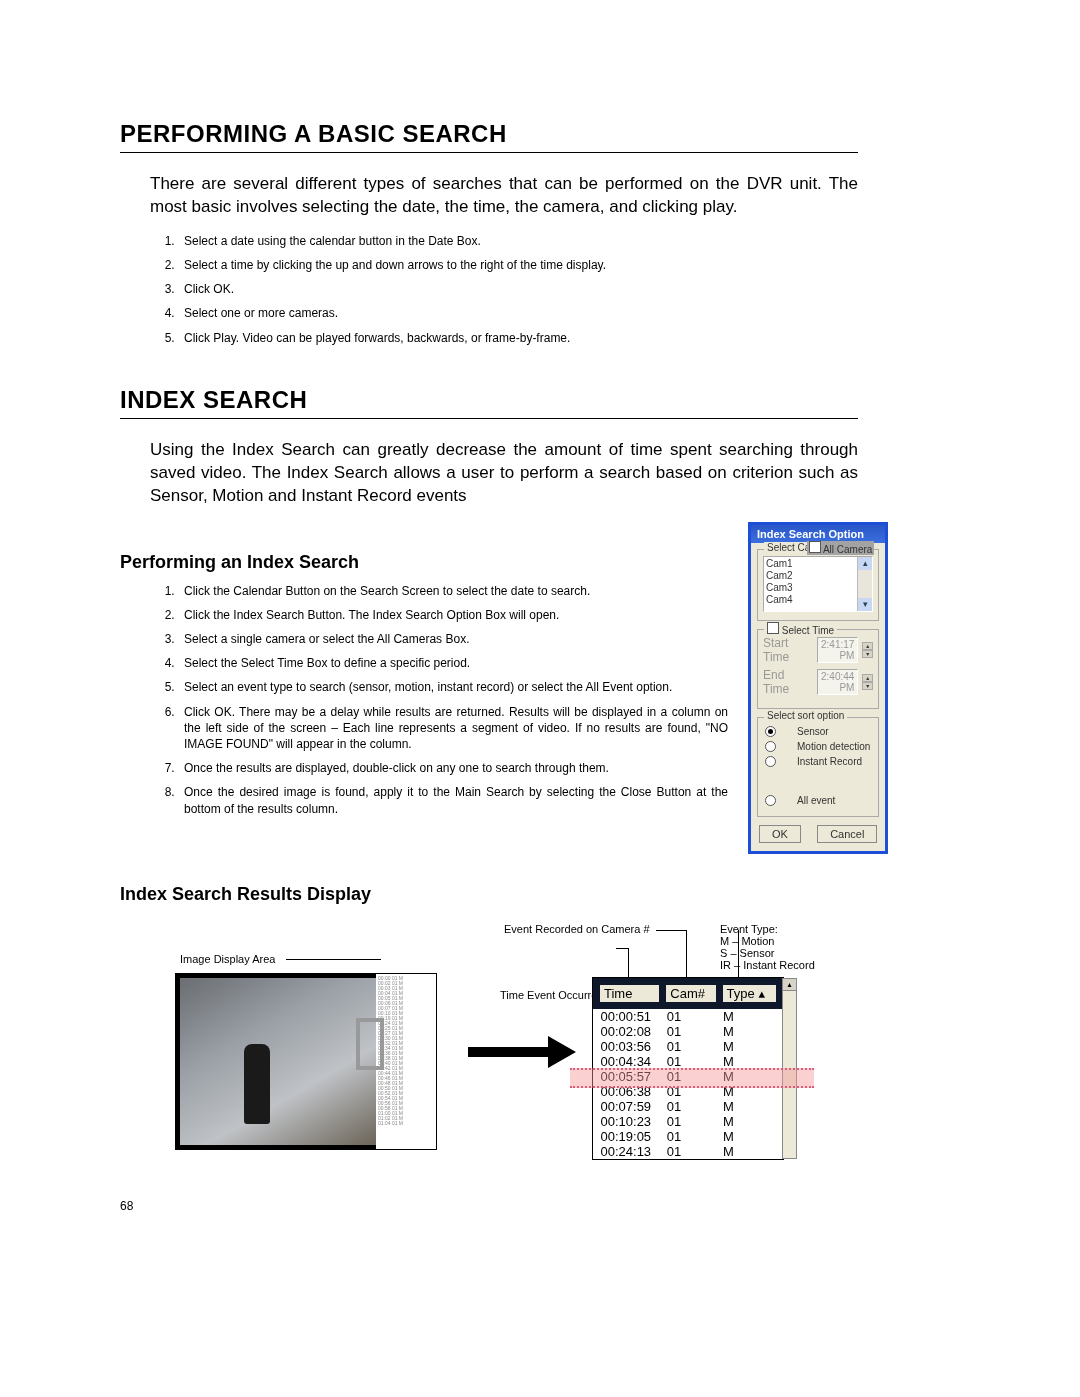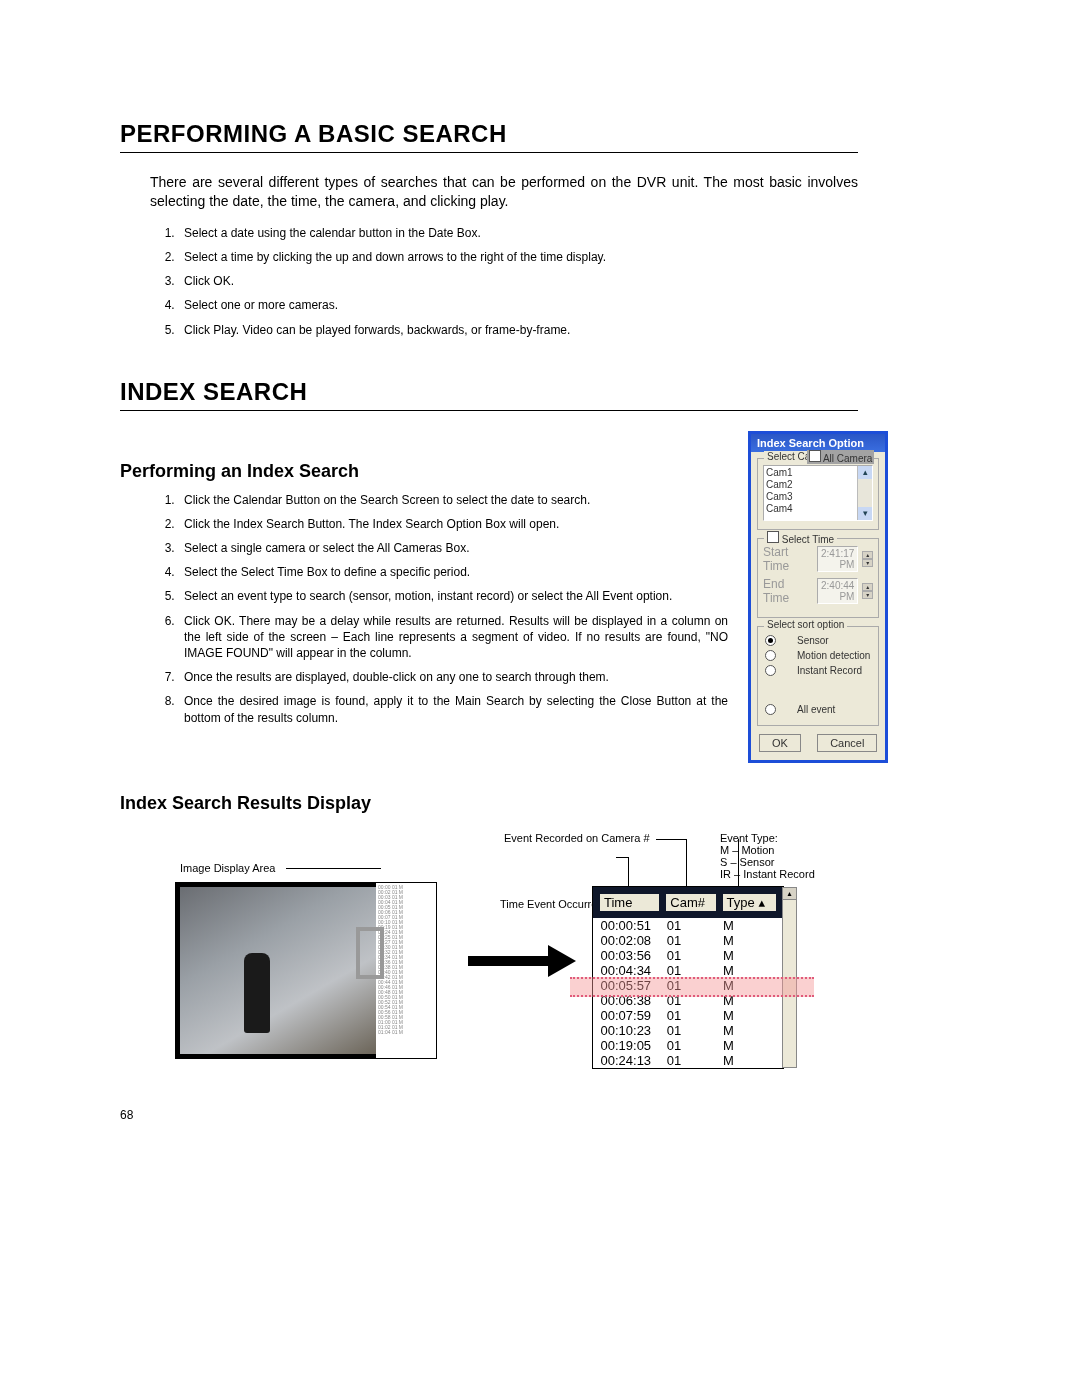--- a/index.html
+++ b/index.html
@@ -23,21 +23,21 @@
     padding-bottom: 4px;
     border-bottom: 1px solid #000;
     letter-spacing: 0.5px;
   }
   h2 {
     font-size: 18px;
     font-weight: bold;
     margin: 30px 0 10px 0;
   }
   p.intro {
-    font-size: 14px;
+    font-size: 17px;
     margin: 0 0 14px 30px;
     line-height: 1.35;
     text-align: justify;
   }
   ol {
     font-size: 12px;
     margin: 0 0 0 30px;
     padding-left: 28px;
     line-height: 1.35;
   }
@@ -268,20 +268,21 @@
   <p class="intro">There are several different types of searches that can be performed on the DVR unit. The most basic involves selecting the date, the time, the camera, and clicking play.</p>
   <ol>
     <li>Select a date using the calendar button in the Date Box.</li>
     <li>Select a time by clicking the up and down arrows to the right of the time display.</li>
     <li>Click OK.</li>
     <li>Select one or more cameras.</li>
     <li>Click Play.  Video can be played forwards, backwards, or frame-by-frame.</li>
   </ol>
 
   <h1 style="margin-top:40px">INDEX SEARCH</h1>
+  <p class="intro">Using the Index Search can greatly decrease the amount of time spent searching through saved video. The Index Search allows a user to perform a search based on criterion such as Sensor, Motion and Instant Record events</p>
 
   <div class="two-col">
     <div class="left">
       <h2>Performing an Index Search</h2>
       <ol class="narrow">
         <li>Click the Calendar Button on the Search Screen to select the date to search.</li>
         <li>Click the Index Search Button.  The Index Search Option Box will open.</li>
         <li>Select a single camera or select the All Cameras Box.</li>
         <li>Select the Select Time Box to define a specific period.</li>
         <li>Select an event type to search (sensor, motion, instant record) or select the All Event option.</li>

